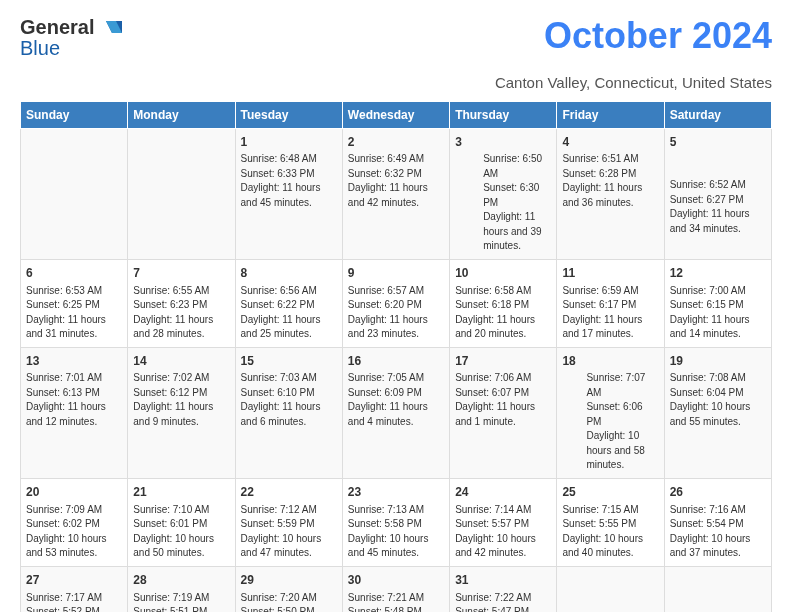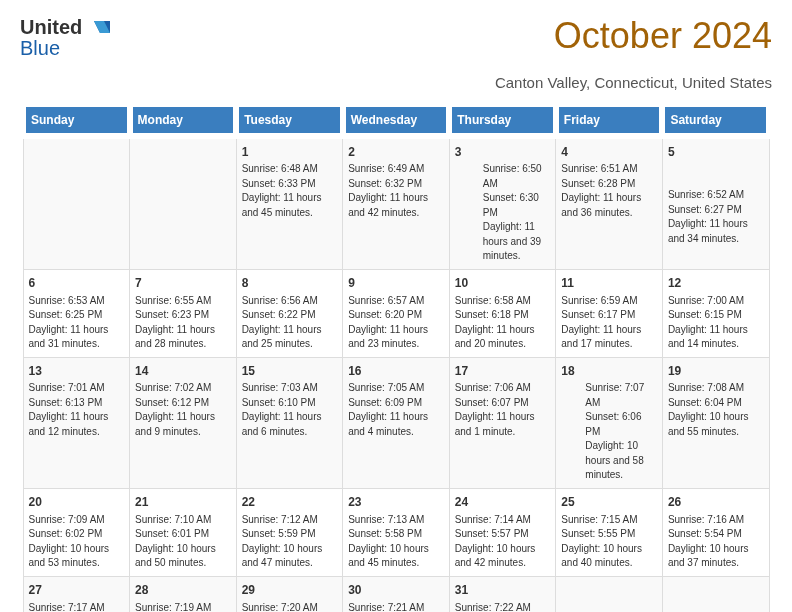--- a/index.html
+++ b/index.html
@@ -28,22 +28,22 @@
     }
     .logo-row {
       display: flex;
       align-items: center;
     }
     .title-section {
       text-align: right;
     }
     .month-title {
       font-size: 36px;
-      font-weight: normal;
-      color: #a16207;
+      font-weight: bold;
+      color: #3b82f6;
       line-height: 1.1;
     }
     .location-subtitle {
       font-size: 15px;
       color: #555;
       margin-top: 18px;
     }
     table {
       width: 100%;
       border-collapse: collapse;
@@ -51,21 +51,21 @@
     }
     thead tr {
       background-color: #3a7ebf;
       color: #fff;
     }
     thead th {
       padding: 6px 5px;
       text-align: left;
       font-size: 12px;
       font-weight: bold;
-      border: 6px solid #ffffff;
+      border: 1px solid #ffffff;
     }
     tbody tr {
       border-bottom: 1px solid #ccc;
     }
     tbody td {
       vertical-align: top;
       padding: 5px 5px;
       border: 1px solid #ddd;
       min-height: 80px;
       line-height: 1.4;
@@ -90,21 +90,21 @@
       background: #fff;
     }
     .empty-cell { background: #f9f9f9 !important; }
   </style>
 </head>
 <body>
 
 <div class="header-section">
   <div class="logo">
     <div class="logo-row">
-      <span style="font-size:20px;font-weight:bold;color:#333;">United</span>
+      <span style="font-size:20px;font-weight:bold;color:#333;">General</span>
       <svg class="logo-icon" viewBox="0 0 28 18">
         <polygon points="10,2 26,2 26,14 16,14" fill="#1a5fa8"></polygon>
         <polygon points="10,2 20,2 26,14 16,14" fill="#3a9ad4"></polygon>
       </svg>
     </div>
     <span style="font-size:20px;font-weight:normal;color:#1a5fa8;margin-top:-2px;">Blue</span>
   </div>
   <div class="title-section">
     <div class="month-title">October 2024</div>
     <div class="location-subtitle">Canton Valley, Connecticut, United States</div>

